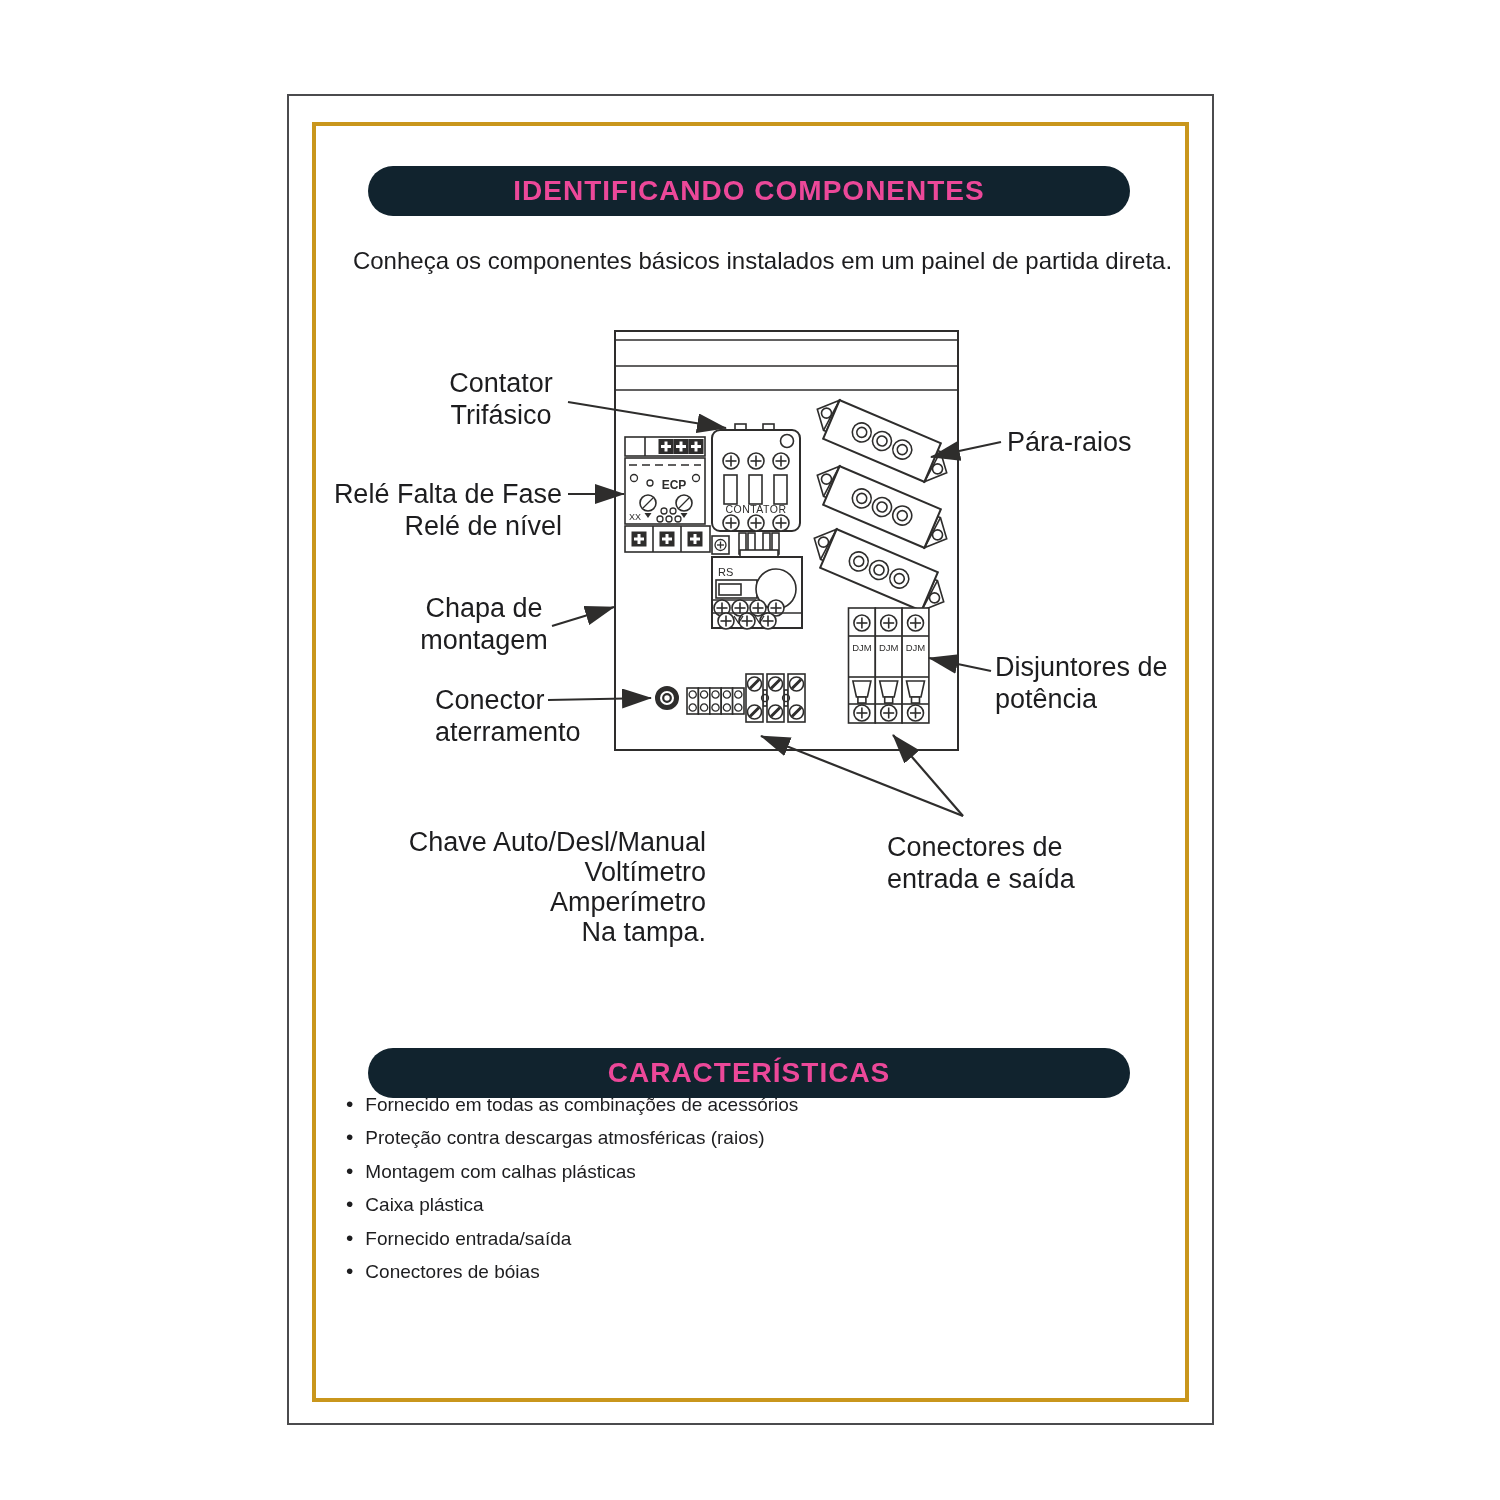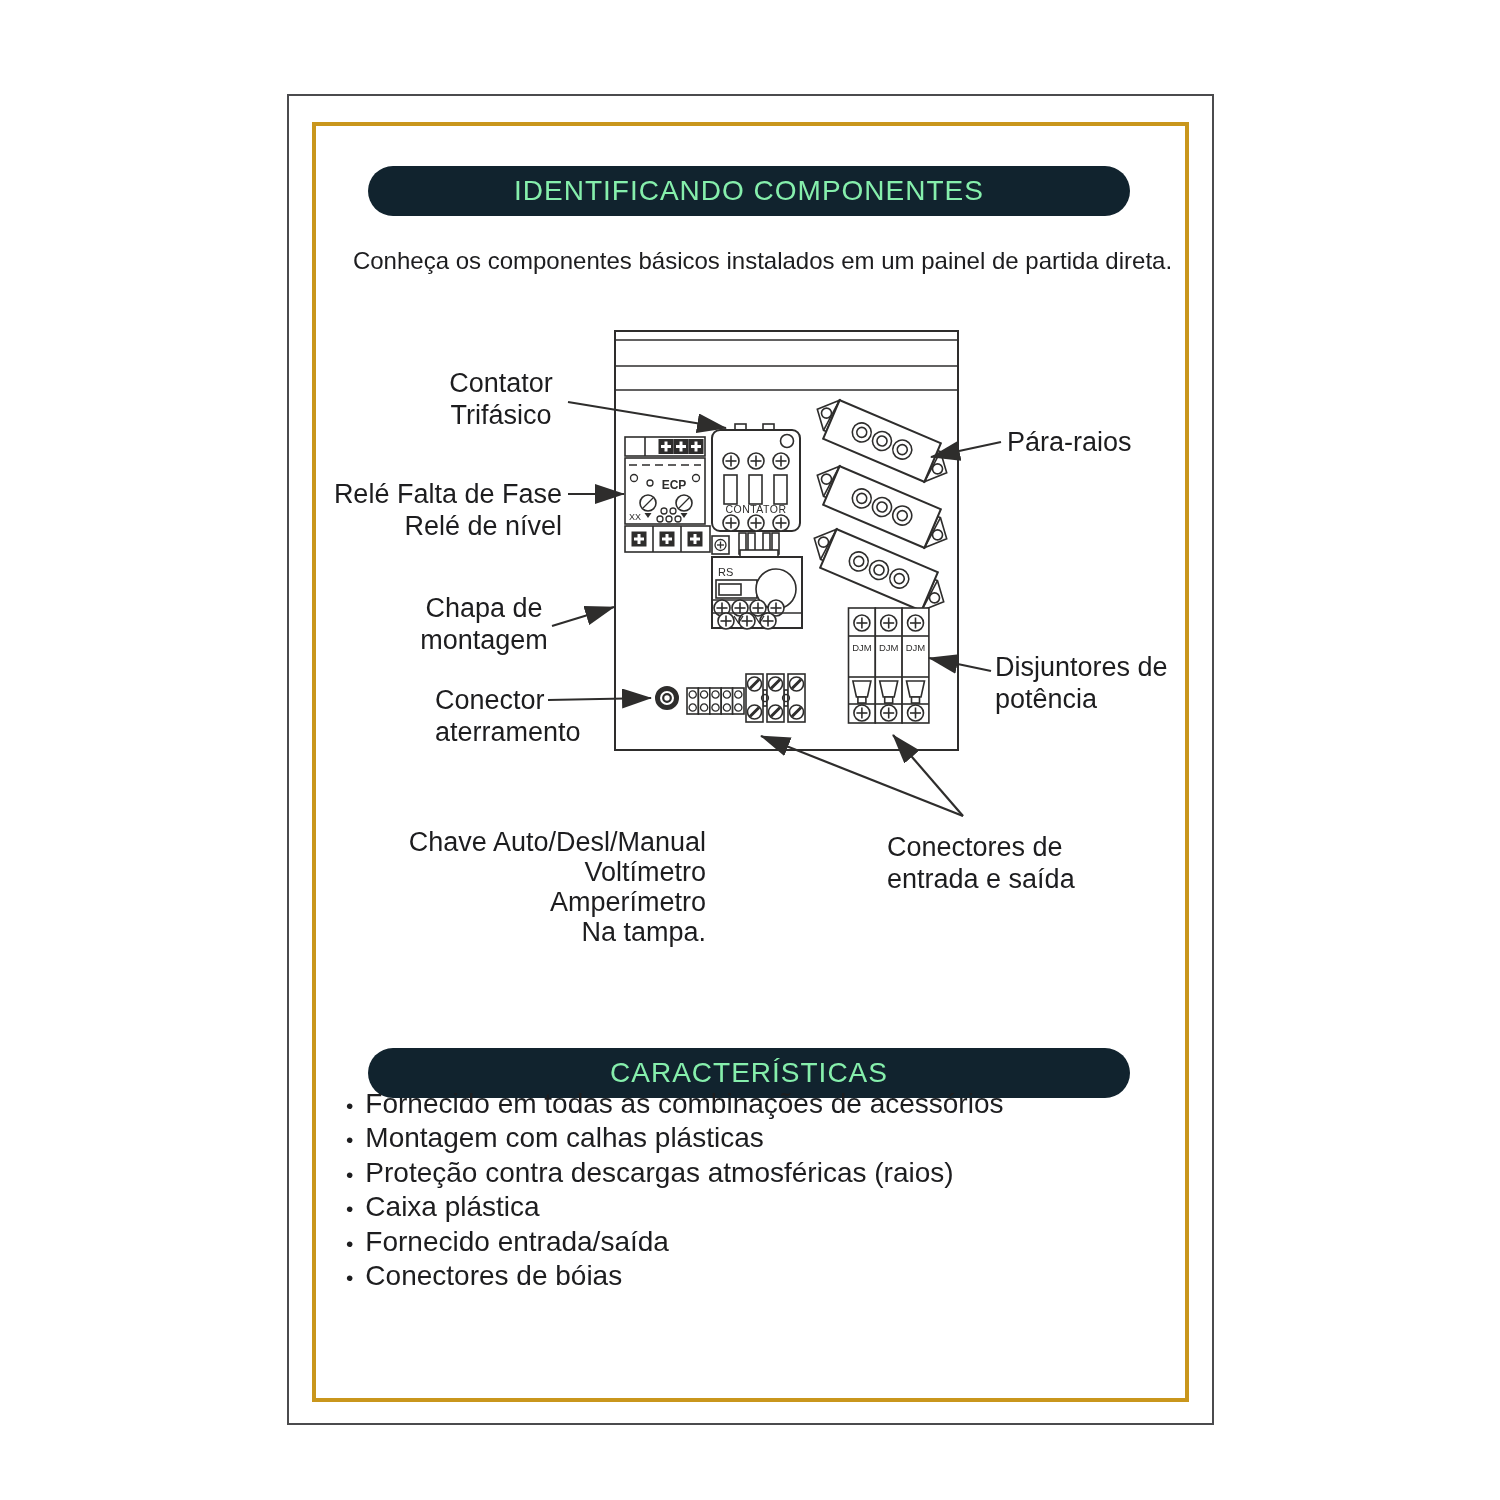--- a/index.html
+++ b/index.html
@@ -1,26 +1,26 @@
 <!DOCTYPE html>
 <html><head>
 <meta charset="utf-8">
 <style>
   * { margin:0; padding:0; box-sizing:border-box; }
   html,body { width:1500px; height:1500px; background:#ffffff; font-family:"Liberation Sans",sans-serif; color:#1d1d1f; }
   .abs { position:absolute; }
   .outer-frame { left:287px; top:94px; width:927px; height:1331px; border:2px solid #4b4b4d; background:#ffffff; }
   .gold-frame  { left:312px; top:122px; width:877px; height:1280px; border:4px solid #c9961c; }
-  .pill { left:368px; width:762px; height:50px; border-radius:26px; background:#11232e; color:#86efac;
-          font-weight:normal; font-size:28px; letter-spacing:1px; text-align:center; line-height:50px; }
+  .pill { left:368px; width:762px; height:50px; border-radius:26px; background:#11232e; color:#ec4899;
+          font-weight:bold; font-size:28px; letter-spacing:1px; text-align:center; line-height:50px; }
   .title-pill { top:166px; }
   .section-pill { top:1048px; }
   .intro { left:313px; top:246px; width:875px; text-align:center; font-size:24px; line-height:30px;padding-left:24px; }
   .diagram { left:330px; top:315px; }
-  ul.features { left:346px; top:1088px; width:820px; list-style:none; font-size:28px; line-height:32.4px; }
+  ul.features { left:346px; top:1088px; width:820px; list-style:none; font-size:19px; line-height:32.4px; }
   ul.features li::before { content:"•"; margin-right:12px; font-size:21px; }
   .lnf  { stroke:#2e2d2c; stroke-width:2;   fill:#ffffff; }
   .ln15 { stroke:#2e2d2c; stroke-width:1.6; fill:none; }
   .ln15f{ stroke:#2e2d2c; stroke-width:1.6; fill:#ffffff; }
   .thin { stroke:#2e2d2c; stroke-width:1.3; fill:none; }
   .dark { fill:#2e2d2c; stroke:none; }
   .wln  { stroke:#ffffff; stroke-width:3; fill:none; }
   .arrow{ stroke:#2e2d2c; stroke-width:2.2; fill:none; }
   .lbl  { font-size:27px; fill:#1d1d1f; }
   .dtxt { fill:#2e2d2c; }
@@ -255,18 +255,18 @@
     <text x="706" y="881" text-anchor="end" class="lbl">Voltímetro</text>
     <text x="706" y="911" text-anchor="end" class="lbl">Amperímetro</text>
     <text x="706" y="941" text-anchor="end" class="lbl">Na tampa.</text>
   </g>
 </svg>
 
 <div class="abs pill section-pill">CARACTERÍSTICAS</div>
 
 <ul class="abs features">
     <li>Fornecido em todas as combinações de acessórios</li>
+    <li>Proteção contra descargas atmosféricas (raios)</li>
     <li>Montagem com calhas plásticas</li>
-    <li>Proteção contra descargas atmosféricas (raios)</li>
     <li>Caixa plástica</li>
     <li>Fornecido entrada/saída</li>
     <li>Conectores de bóias</li>
   </ul>
 
 </body></html>

